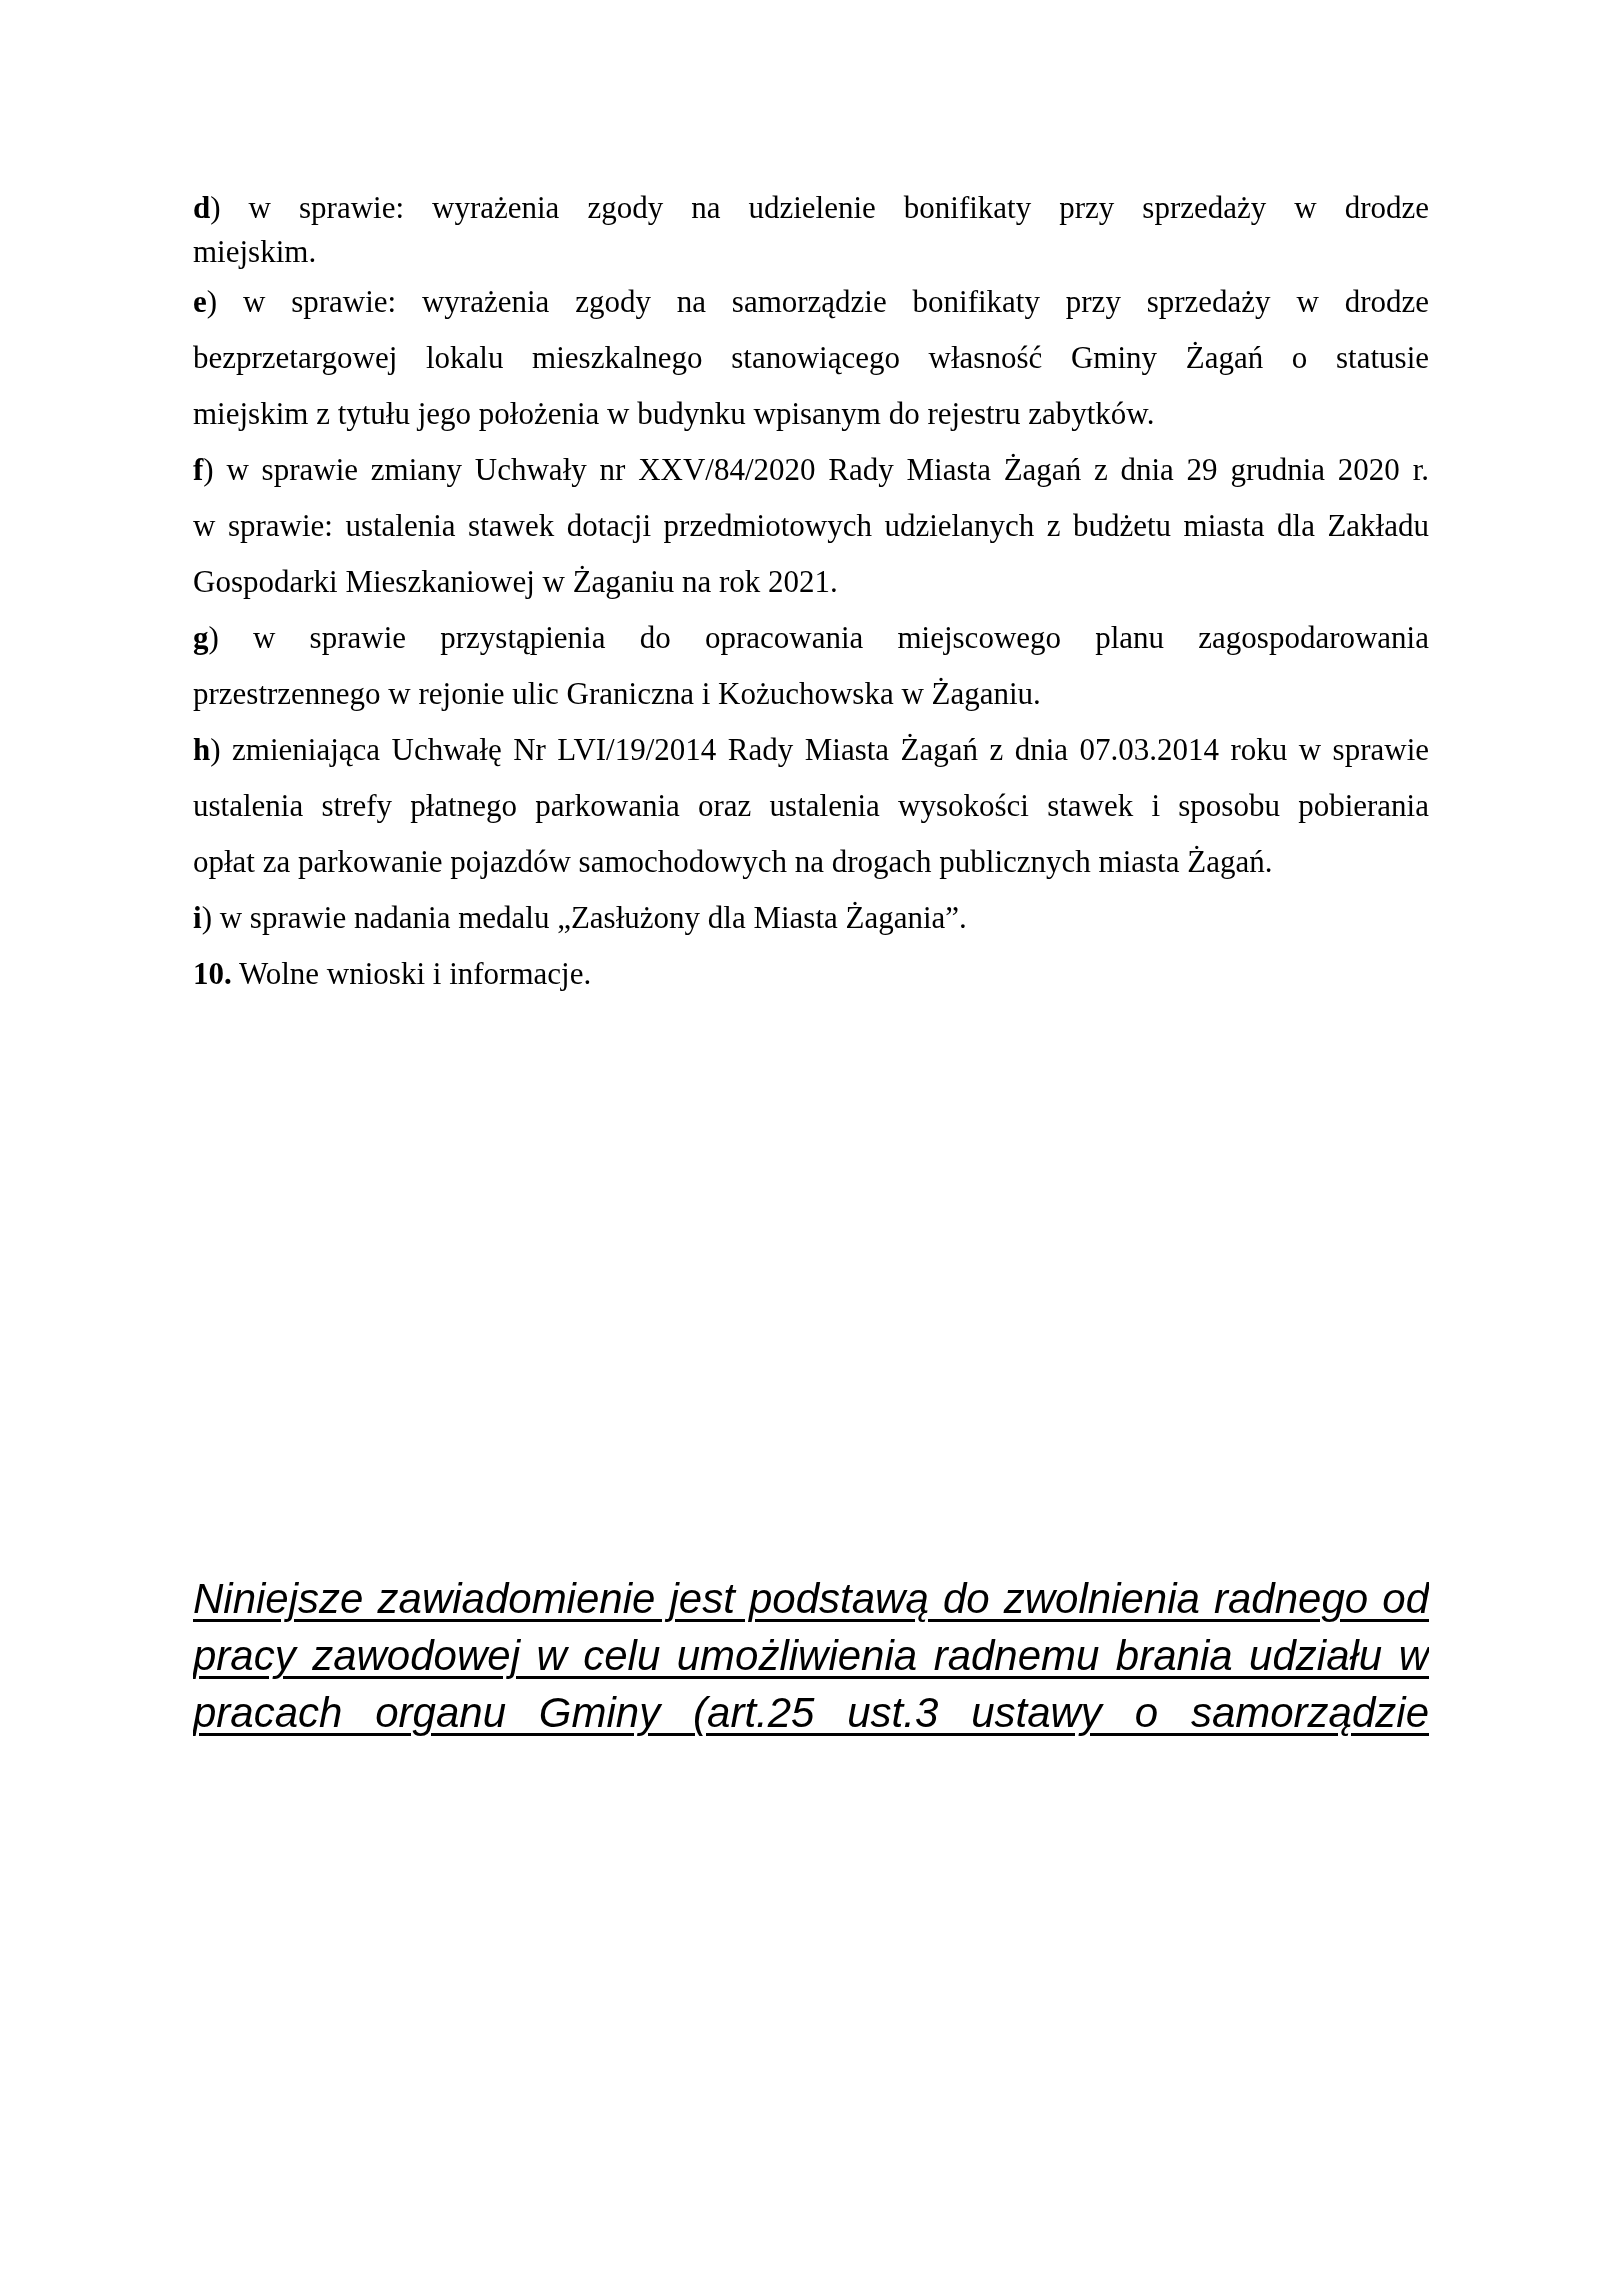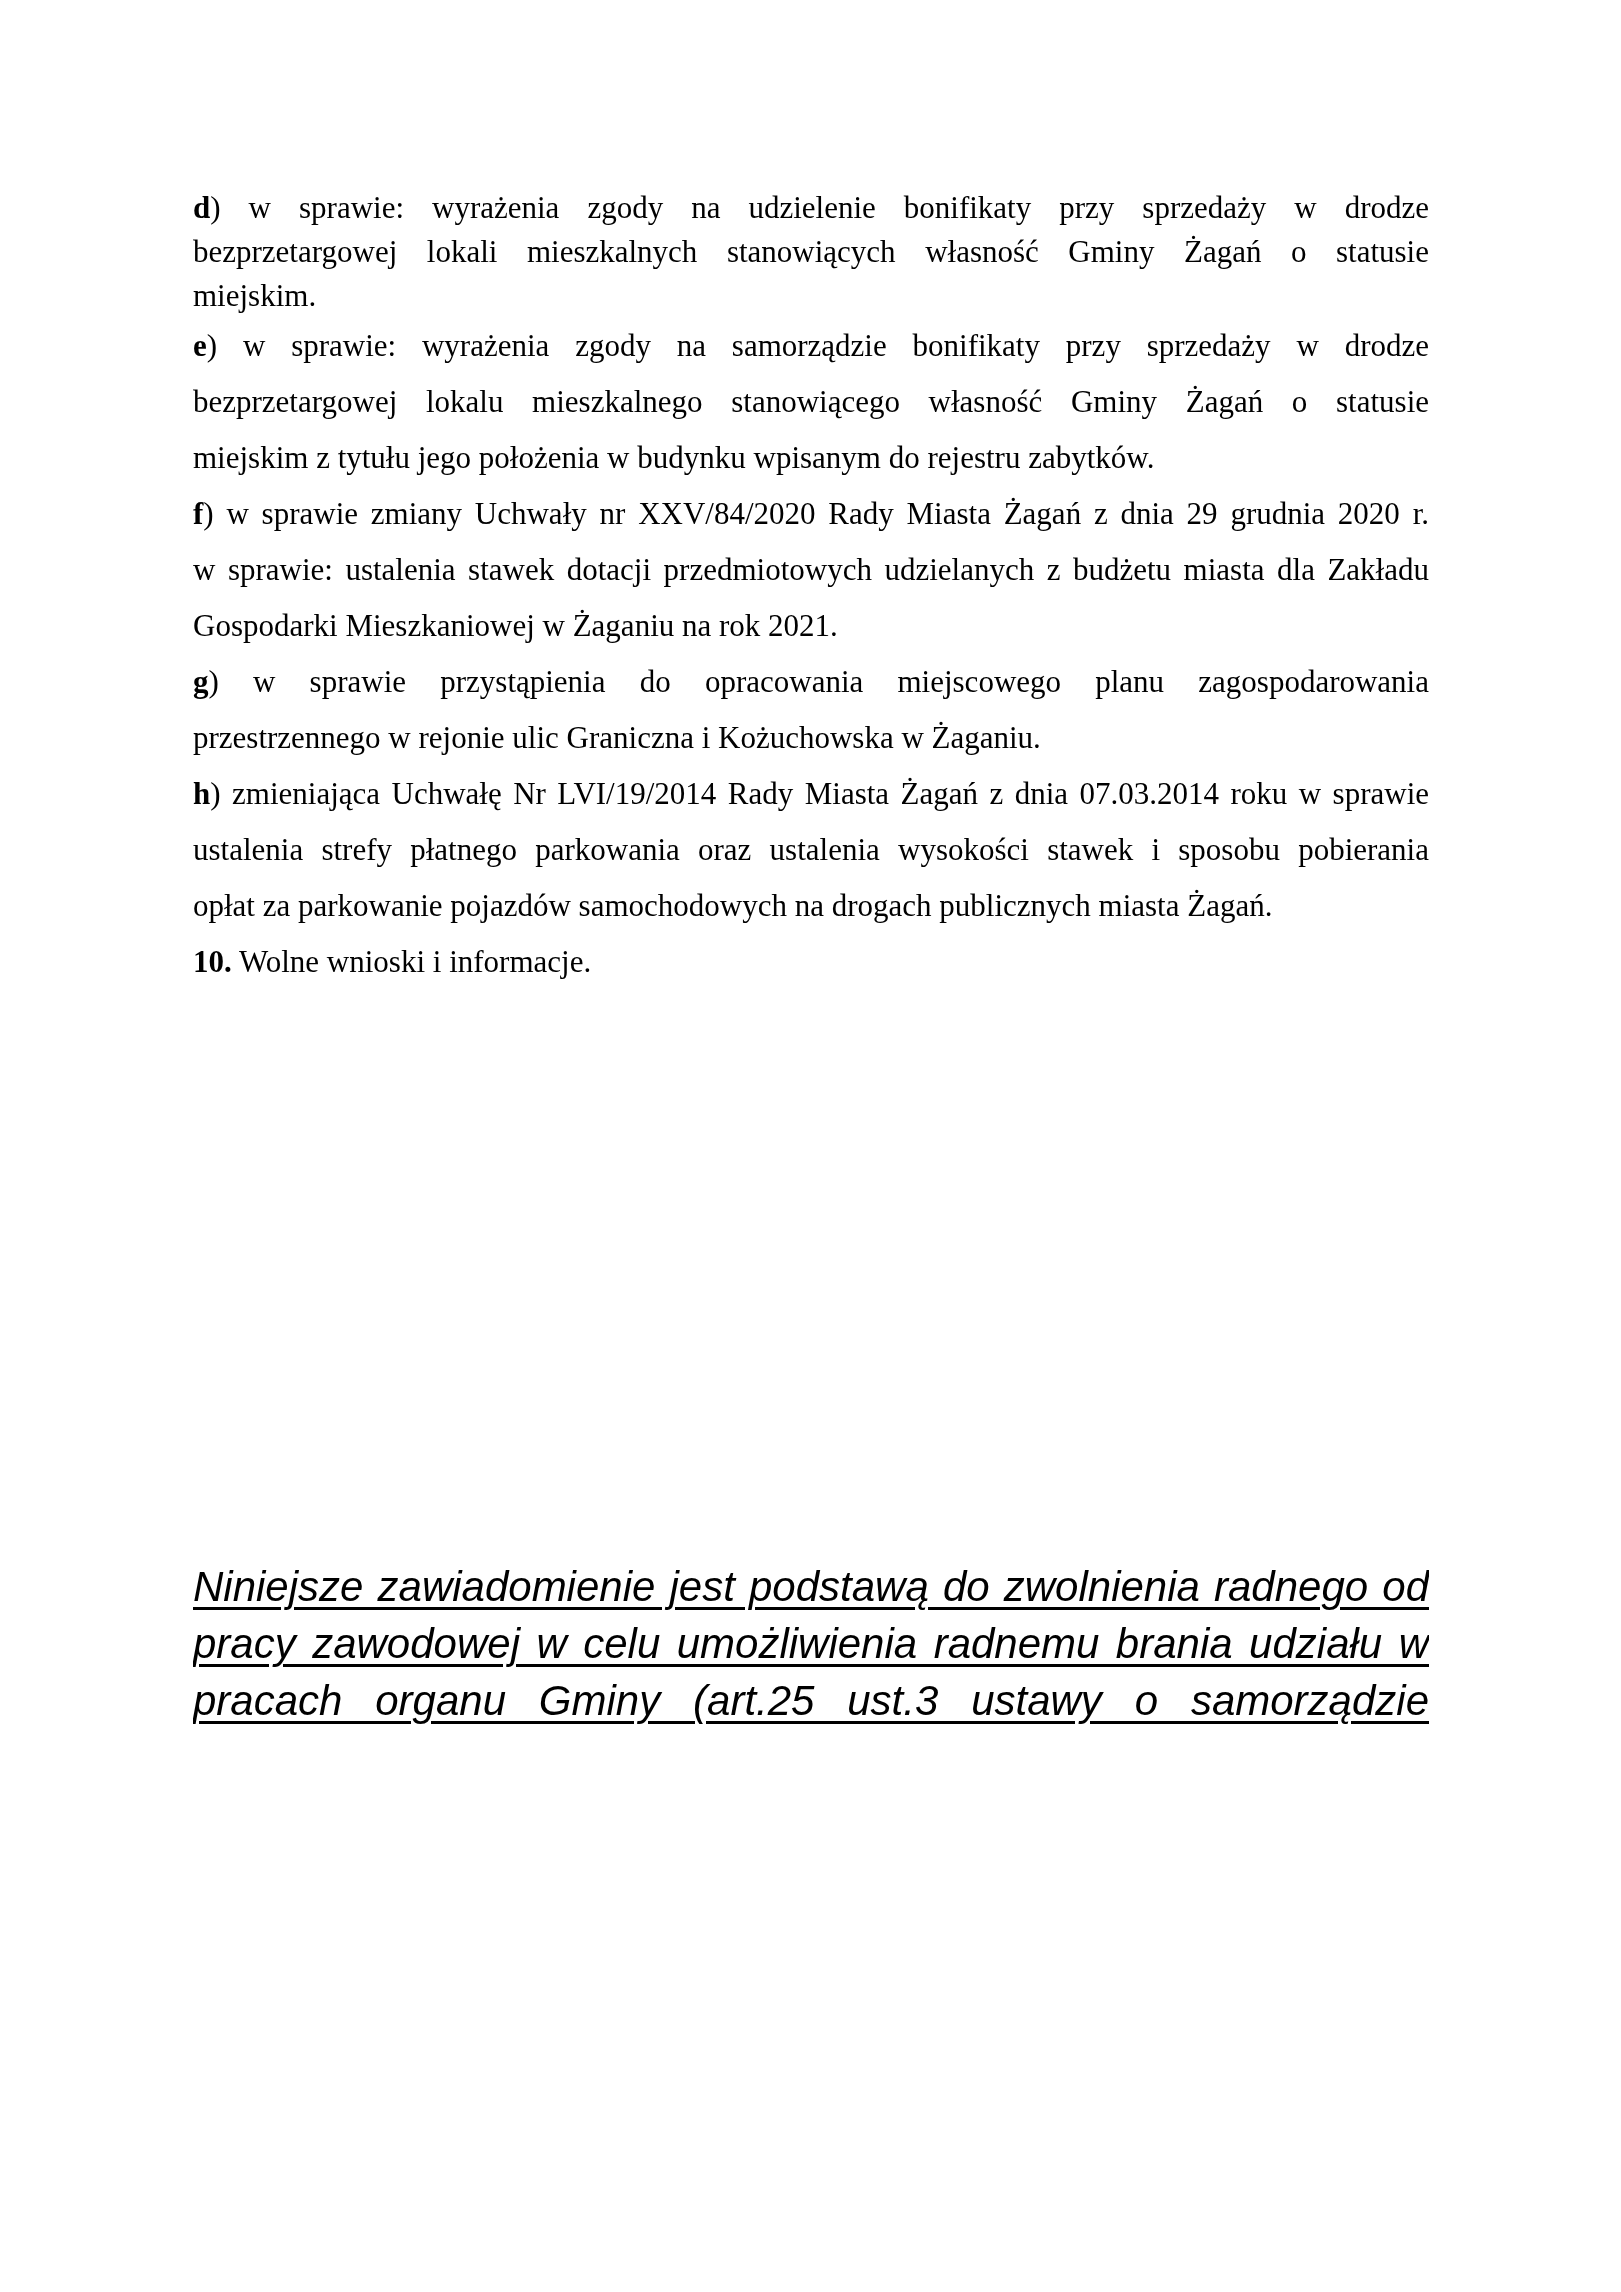--- a/index.html
+++ b/index.html
@@ -60,21 +60,20 @@
   }
 </style>
 </head>
 <body>
 
 <div class="page">
   <div class="content">
     <div id="agenda">
         <div class="para single">
           <div class="line j"><b class="marker">d</b><span>)</span> <span>w sprawie: wyrażenia zgody na udzielenie bonifikaty przy sprzedaży w drodze</span></div>
-          <div class="line j">bezprzetargowej lokali mieszkalnych stanowiących własność Gminy Żagań o statusie</div>
           <div class="line last">miejskim.</div>
         </div>
         <div class="para onehalf">
           <div class="line j"><b class="marker">e</b><span>)</span> <span>w sprawie: wyrażenia zgody na samorządzie bonifikaty przy sprzedaży w drodze</span></div>
           <div class="line j">bezprzetargowej lokalu mieszkalnego stanowiącego własność Gminy Żagań o statusie</div>
           <div class="line last">miejskim z tytułu jego położenia w budynku wpisanym do rejestru zabytków.</div>
         </div>
         <div class="para onehalf">
           <div class="line j"><b class="marker">f</b><span>)</span> <span>w sprawie zmiany Uchwały nr XXV/84/2020 Rady Miasta Żagań z dnia 29 grudnia 2020 r.</span></div>
           <div class="line j">w sprawie: ustalenia stawek dotacji przedmiotowych udzielanych z budżetu miasta dla Zakładu</div>
@@ -83,20 +82,23 @@
         <div class="para onehalf">
           <div class="line j"><b class="marker">g</b><span>)</span> <span>w sprawie przystąpienia do opracowania miejscowego planu zagospodarowania</span></div>
           <div class="line last">przestrzennego w rejonie ulic Graniczna i Kożuchowska w Żaganiu.</div>
         </div>
         <div class="para onehalf">
           <div class="line j"><b class="marker">h</b><span>)</span> <span>zmieniająca Uchwałę Nr LVI/19/2014 Rady Miasta Żagań z dnia 07.03.2014 roku w sprawie</span></div>
           <div class="line j">ustalenia strefy płatnego parkowania oraz ustalenia wysokości stawek i sposobu pobierania</div>
           <div class="line last">opłat za parkowanie pojazdów samochodowych na drogach publicznych miasta Żagań.</div>
         </div>
         <div class="para onehalf">
+          <div class="line last"><b class="marker">i</b><span>)</span> <span>w sprawie nadania medalu „Zasłużony dla Miasta Żagania”.</span></div>
+        </div>
+        <div class="para onehalf">
           <div class="line last"><b class="marker">10.</b> <span>Wolne wnioski i informacje.</span></div>
         </div>
       </div>
     <div id="notice" class="notice">
         <div class="nline">Niniejsze zawiadomienie jest podstawą do zwolnienia radnego od</div>
         <div class="nline">pracy zawodowej w celu umożliwienia radnemu brania udziału w</div>
         <div class="nline">pracach organu Gminy (art.25 ust.3 ustawy o samorządzie gminnym).</div>
       </div>
   </div>
 </div>

